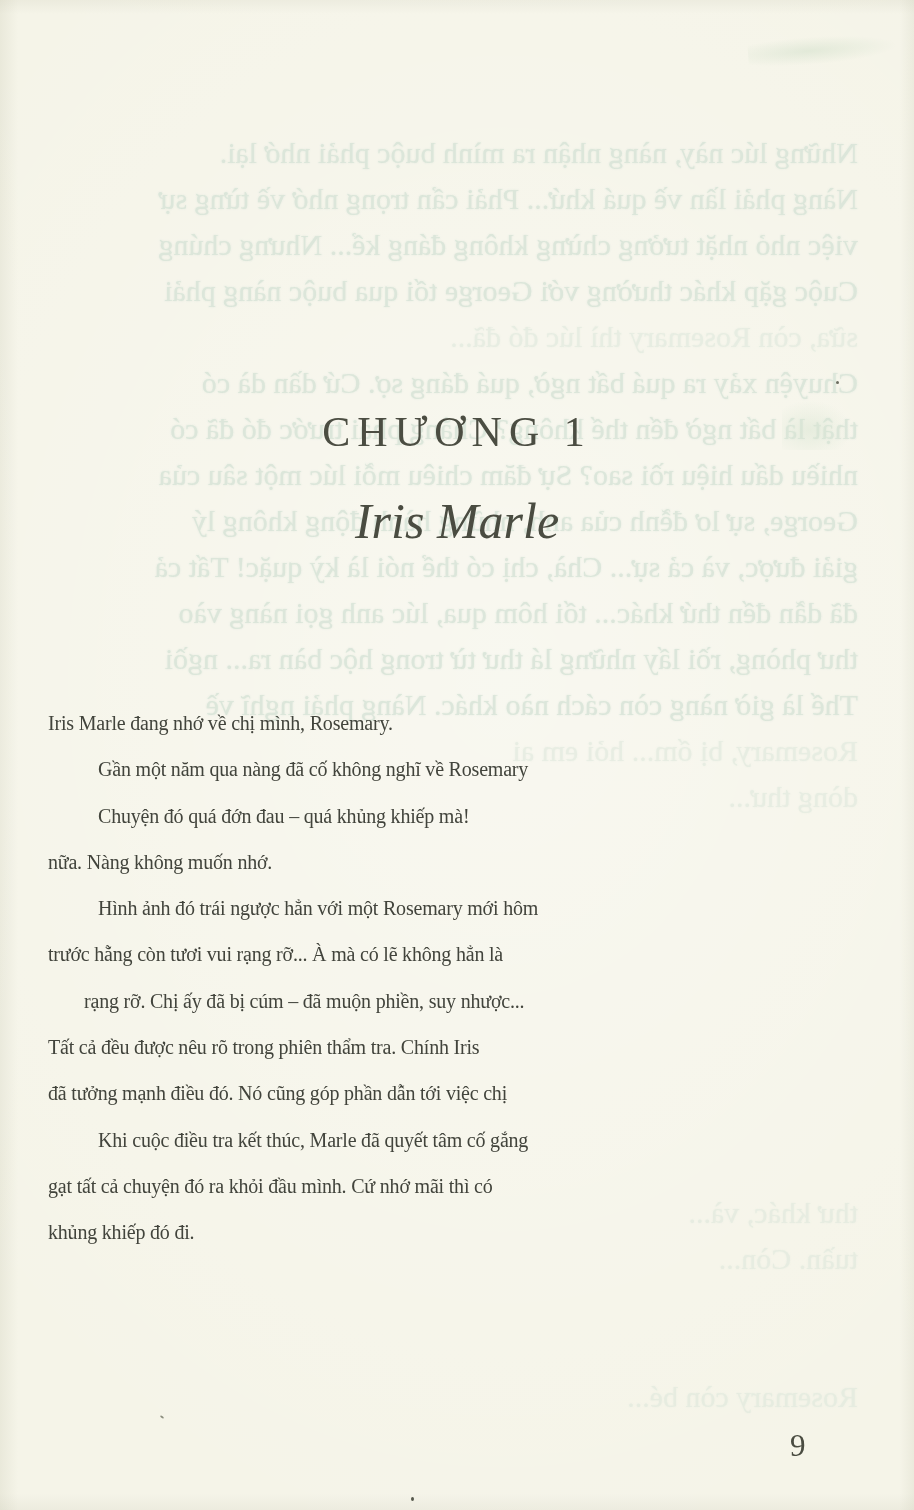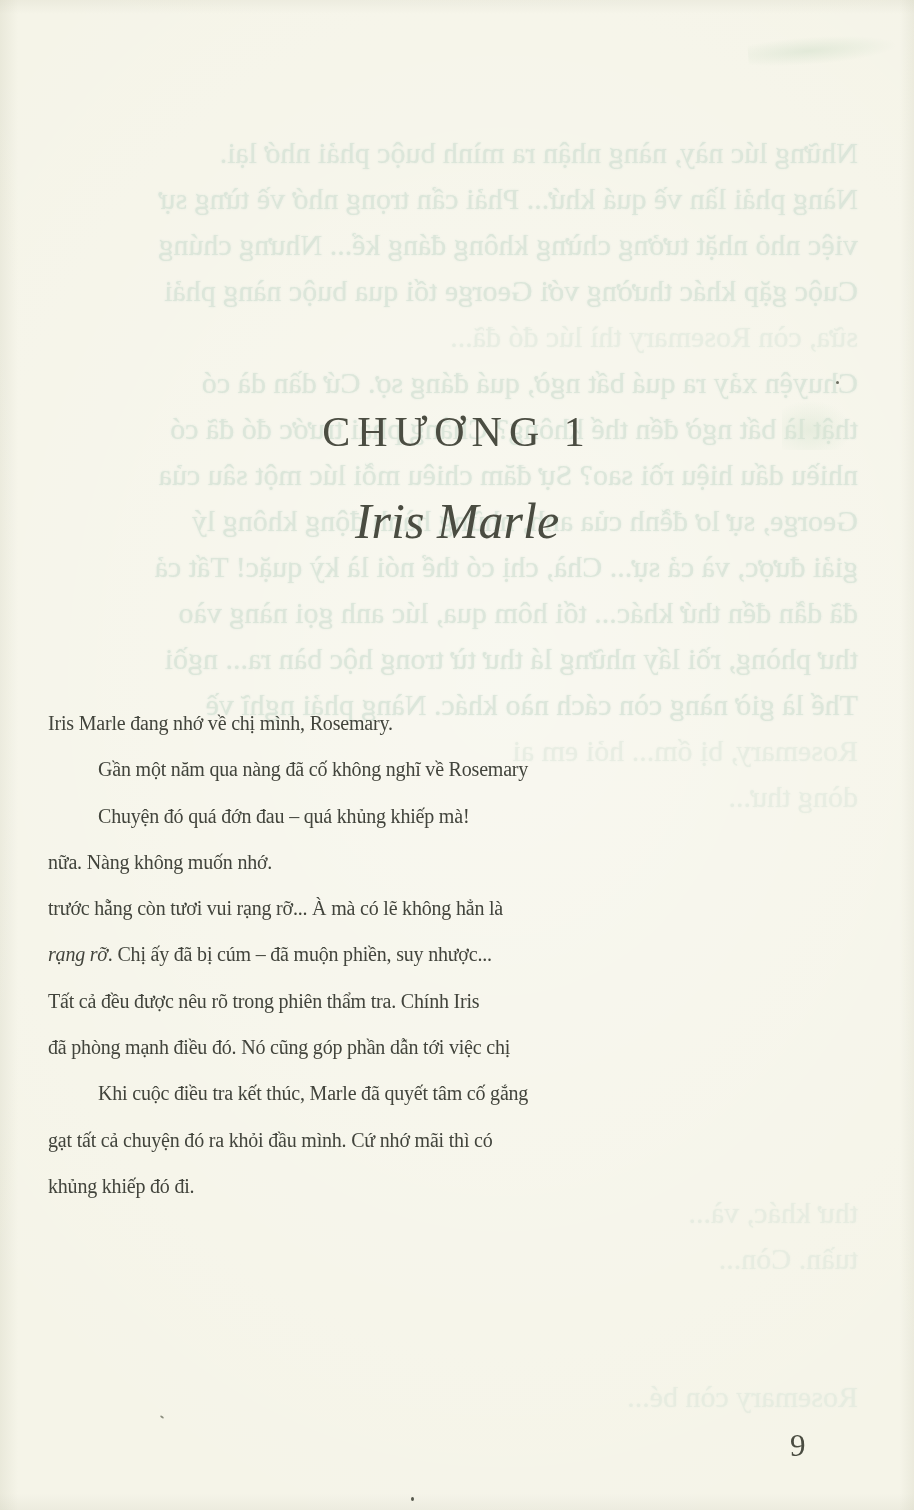--- a/index.html
+++ b/index.html
@@ -54,21 +54,21 @@
   #body-text{
     position:absolute;left:48px;top:700px;width:810px;
   }
   .body-line{
     height:46.3px;line-height:46.3px;
     font-size:20px;
     white-space:nowrap;
     letter-spacing:-0.2px;
   }
   .body-line.indent{padding-left:50px;}
-  .body-line .it{font-style:italic;}
+  .body-line .it{margin-left:36px;}
   .page-number{
     position:absolute;left:790px;top:1428px;
     font-size:31px;color:#4a4c41;
   }
 
   
   .smudge{
     position:absolute;left:748px;top:36px;width:150px;height:28px;
     background:radial-gradient(ellipse at 40% 50%, rgba(210,224,203,0.55), rgba(210,224,203,0) 70%);
     transform:rotate(-4deg);
@@ -117,24 +117,25 @@
   <div class="speck s3"></div>
 
   <div class="chapter-label">CHƯƠNG 1</div>
   <div class="chapter-title">Iris Marle</div>
 
   <div id="body-text">
     <div class="body-line">Iris Marle đang nhớ về chị mình, Rosemary.</div>
     <div class="body-line indent">Gần một năm qua nàng đã cố không nghĩ về Rosemary</div>
     <div class="body-line indent">Chuyện đó quá đớn đau – quá khủng khiếp mà!</div>
     <div class="body-line">nữa. Nàng không muốn nhớ.</div>
+    <div class="body-line indent">Hình ảnh đó trái ngược hẳn với một Rosemary mới hôm</div>
     <div class="body-line">trước hẵng còn tươi vui rạng rỡ... À mà có lẽ không hẳn là</div>
     <div class="body-line"><span class="it">rạng rỡ</span><span>. Chị ấy đã bị cúm – đã muộn phiền, suy nhược...</span></div>
     <div class="body-line">Tất cả đều được nêu rõ trong phiên thẩm tra. Chính Iris</div>
-    <div class="body-line">đã phòng mạnh điều đó. Nó cũng góp phần dẫn tới việc chị</div>
+    <div class="body-line">đã tưởng mạnh điều đó. Nó cũng góp phần dẫn tới việc chị</div>
     <div class="body-line indent">Khi cuộc điều tra kết thúc, Marle đã quyết tâm cố gắng</div>
     <div class="body-line">gạt tất cả chuyện đó ra khỏi đầu mình. Cứ nhớ mãi thì có</div>
     <div class="body-line">khủng khiếp đó đi.</div>
   </div>
 
   <div class="page-number">9</div>
 
 </div>
 
 </body></html>

